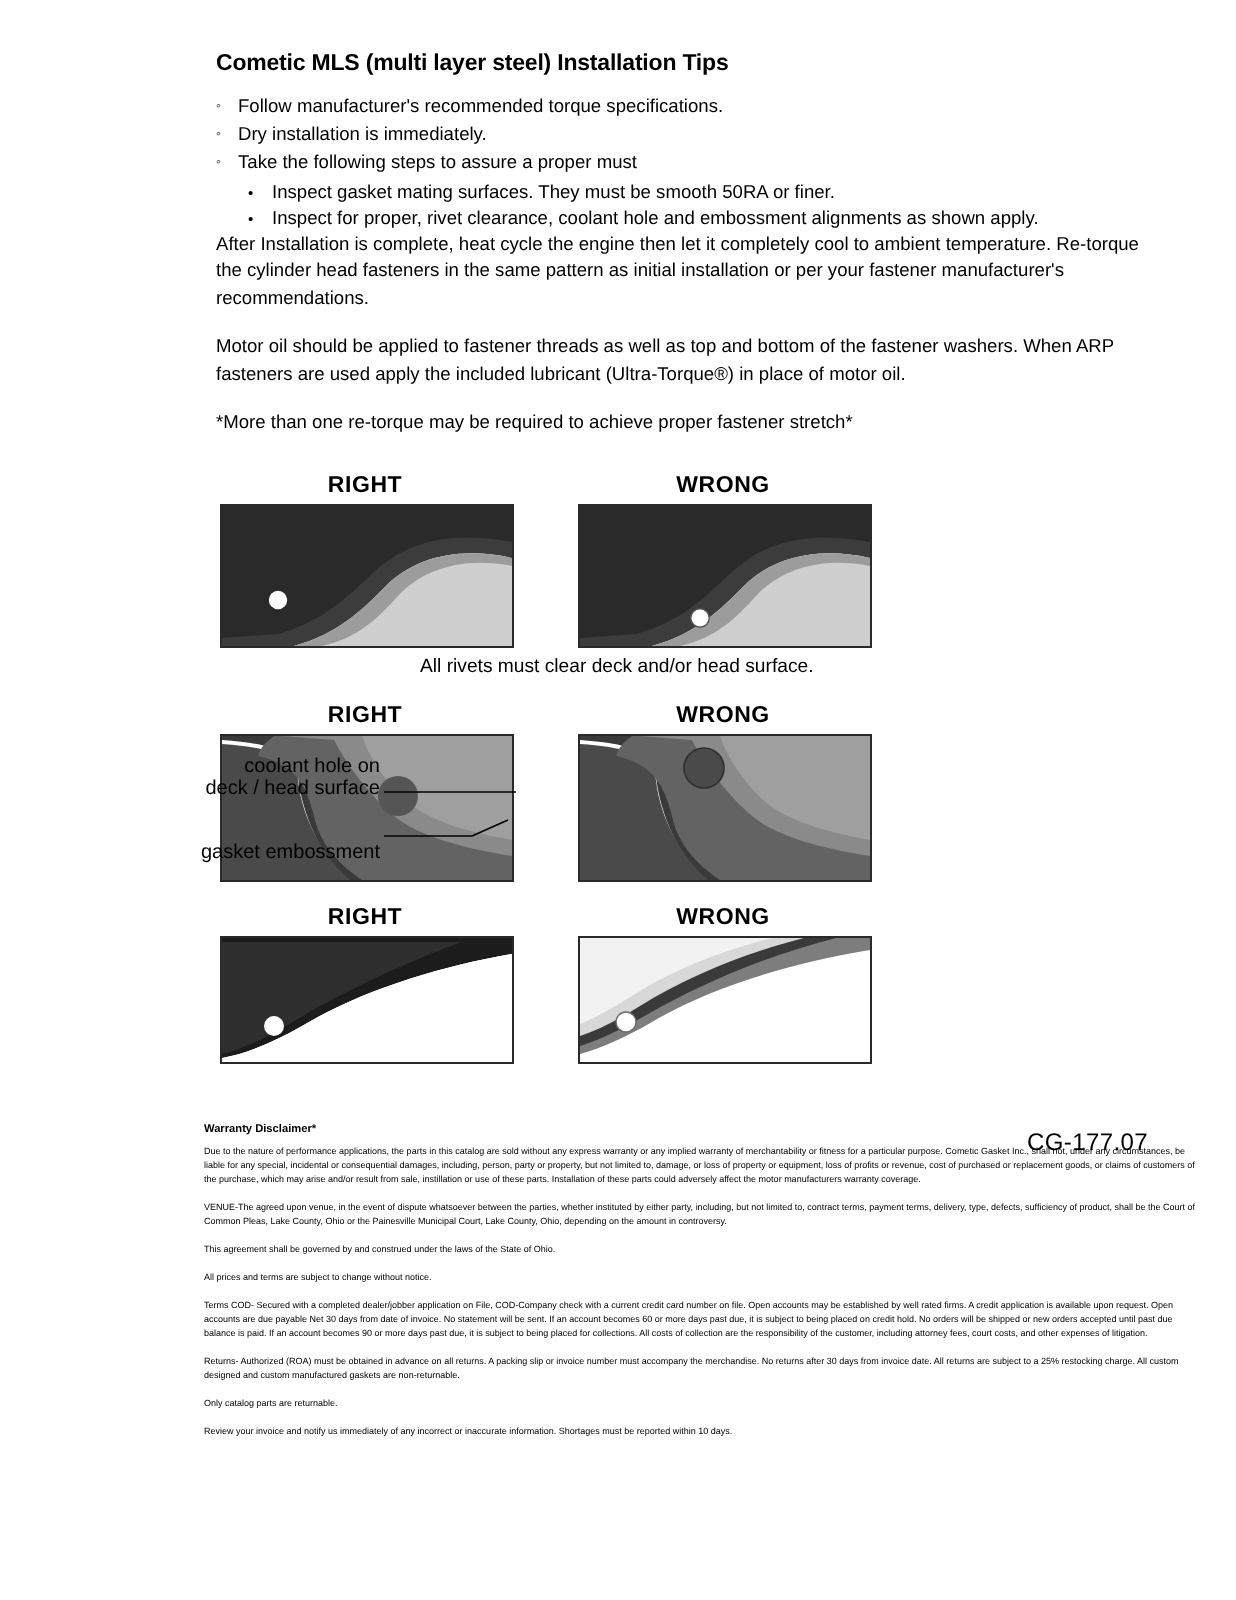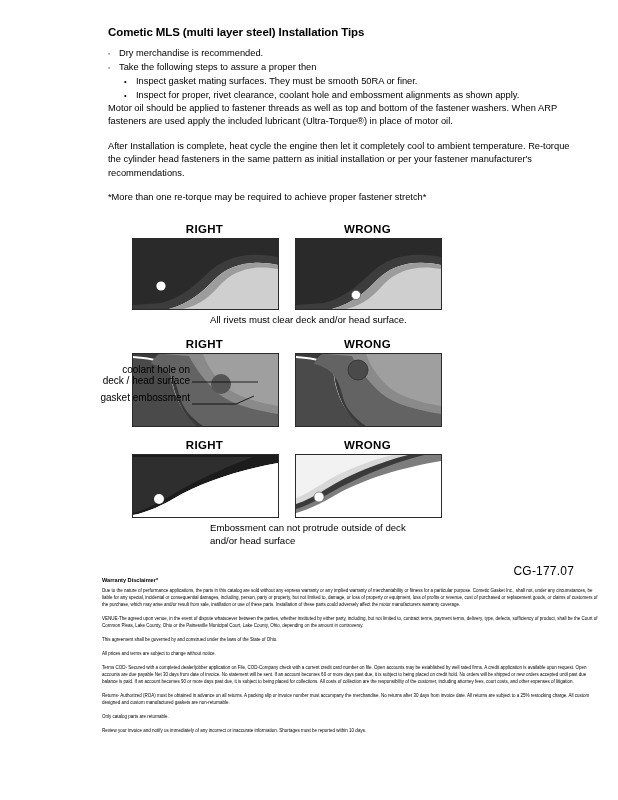--- a/index.html
+++ b/index.html
@@ -67,22 +67,22 @@
     margin: 0 0 0 68px;
     font-size: 9.3px;
     line-height: 1.45;
     max-width: 470px;
   }
   .para + .para { margin-top: 11px; }
 
   
   .figrow {
     display: flex;
-    gap: 18px;
-    margin-left: 92px;
+    gap: 34px;
+    margin-left: 70px;
   }
   .figcol { width: 145px; }
   .figlabel {
     text-align: center;
     font-size: 11.5px;
     font-weight: bold;
     letter-spacing: 0.3px;
     margin-bottom: 3px;
   }
   .frame {
@@ -136,38 +136,42 @@
 </head>
 <body>
 
 <div class="page">
 
   <h1 class="title">Cometic MLS (multi layer steel) Installation Tips</h1>
 
   <div class="bullets">
     <div class="b1">
       <span class="mk">◦</span>
-      <span>Dry merchandise is recommended.</span>
+      <span>Follow manufacturer's recommended torque specifications.</span>
     </div>
     <div class="b1">
       <span class="mk">◦</span>
-      <span>Take the following steps to assure a proper then</span>
+      <span>Dry installation is immediately.</span>
+    </div>
+    <div class="b1">
+      <span class="mk">◦</span>
+      <span>Take the following steps to assure a proper must</span>
     </div>
     <div class="b2">
       <span class="mk">•</span>
       <span>Inspect gasket mating surfaces.  They must be smooth 50RA or finer.</span>
     </div>
     <div class="b2">
       <span class="mk">•</span>
       <span>Inspect for proper, rivet clearance, coolant hole and embossment alignments as shown apply.</span>
     </div>
   </div>
 
+  <p class="para">After Installation is complete, heat cycle the engine then let it completely cool to ambient temperature. Re-torque the cylinder head fasteners in the same pattern as initial installation or per your fastener manufacturer's recommendations.</p>
   <p class="para">Motor oil should be applied to fastener threads as well as top and bottom of the fastener washers. When ARP fasteners are used apply the included lubricant (Ultra-Torque®) in place of motor oil.</p>
-  <p class="para">After Installation is complete, heat cycle the engine then let it completely cool to ambient temperature. Re-torque the cylinder head fasteners in the same pattern as initial installation or per your fastener manufacturer's recommendations.</p>
   <p class="para">*More than one re-torque may be required to achieve proper fastener stretch*</p>
 
   <div class="sect" style="margin-top:18px;">
     <div class="figrow">
       <div class="figcol">
         <div class="figlabel">RIGHT</div>
         <div class="frame">
           <svg width="145" height="70" viewBox="0 0 145 70">
             <rect x="0" y="0" width="145" height="70" fill="#ffffff"></rect>
             <path d="M0 0 H145 V26 C118 20 96 26 82 40 C70 52 58 64 36 70 H0 Z" fill="#3c3c3c"></path>
@@ -224,21 +228,21 @@
             <path d="M40 0 H145 V52 C122 48 104 42 94 34 C84 26 74 12 70 0 Z" fill="#9f9f9f"></path>
             <circle cx="62" cy="16" r="10" fill="#4a4a4a" stroke="#2f2f2f" stroke-width="0.8"></circle>
           </svg>
         </div>
       </div>
     </div>
 
     <div>
       <div class="callout" style="left:-22px; top:26px; width:172px;">coolant hole on</div>
       <div class="callout" style="left:-22px; top:37px; width:172px;">deck / head surface</div>
-      <div class="callout" style="left:-22px; top:54px; width:172px;">gasket embossment</div>
+      <div class="callout" style="left:-22px; top:69px; width:172px;">gasket embossment</div>
       <svg style="position:absolute; left:0; top:0; pointer-events:none;" width="320" height="90">
         <line x1="152" y1="44" x2="218" y2="44" stroke="#000" stroke-width="0.8"></line>
         <line x1="152" y1="66" x2="196" y2="66" stroke="#000" stroke-width="0.8"></line>
         <line x1="196" y1="66" x2="214" y2="58" stroke="#000" stroke-width="0.8"></line>
       </svg>
     </div>
   </div>
 
   <div class="sect" style="margin-top:12px;">
     <div class="figrow">
@@ -261,22 +265,20 @@
             <rect x="0" y="0" width="145" height="62" fill="#ffffff"></rect>
             <path d="M0 0 H145 V6 C108 12 66 24 36 42 C24 49 11 55 0 58 Z" fill="#7d7d7d"></path>
             <path d="M0 0 H128 C96 8 62 22 34 38 C22 45 10 51 0 54 Z" fill="#3a3a3a"></path>
             <path d="M0 0 H112 C84 7 54 19 30 34 C19 41 9 46 0 49 Z" fill="#d8d8d8"></path>
             <path d="M0 0 H96 C72 6 46 16 26 29 C16 35 8 40 0 43 Z" fill="#f2f2f2"></path>
             <circle cx="23" cy="42" r="5" fill="#ffffff" stroke="#6a6a6a" stroke-width="0.7"></circle>
           </svg>
         </div>
       </div>
     </div>
-    <div class="caption" style="white-space:pre-line;">Embossment can not protrude outside of deck
-and/or head surface</div>
   </div>
 
   <div class="warranty">
     <h3>Warranty Disclaimer*</h3>
     <p>Due to the nature of performance applications, the parts in this catalog are sold without any express warranty or any implied warranty of merchantability or fitness for a particular purpose.  Cometic Gasket Inc., shall not, under any circumstances, be liable for any special, incidental or consequential damages, including, person, party or property, but not limited to, damage, or loss of property or equipment, loss of profits or revenue, cost of purchased or replacement goods, or claims of customers of the purchase, which may arise and/or result from sale, instillation or use of these parts.  Installation of these parts could adversely affect the motor manufacturers warranty coverage.</p>
     <p>VENUE-The agreed upon venue, in the event of dispute whatsoever between the parties, whether instituted by either party, including, but not limited to, contract terms, payment terms, delivery, type, defects, sufficiency of product, shall be the Court of Common Pleas, Lake County, Ohio or the Painesville Municipal Court, Lake County, Ohio, depending on the amount in controversy.</p>
     <p>This agreement shall be governed by and construed under the laws of the State of Ohio.</p>
     <p>All prices and terms are subject to change without notice.</p>
     <p>Terms COD- Secured with a completed dealer/jobber application on File, COD-Company check with a current credit card number on file.  Open accounts may be established by well rated firms.  A credit application is available upon request.  Open accounts are due payable Net 30 days from date of invoice.  No statement will be sent.  If an account becomes 60 or more days past due, it is subject to being placed on credit hold.  No orders will be shipped or new orders accepted until past due balance is paid.  If an account becomes 90 or more days past due, it is subject to being placed for collections.  All costs of collection are the responsibility of the customer, including attorney fees, court costs, and other expenses of litigation.</p>
     <p>Returns- Authorized (ROA) must be obtained in advance on all returns.  A packing slip or invoice number must accompany the merchandise.  No returns after 30 days from invoice date.  All returns are subject to a 25% restocking charge.  All custom designed and custom manufactured gaskets are non-returnable.</p>

